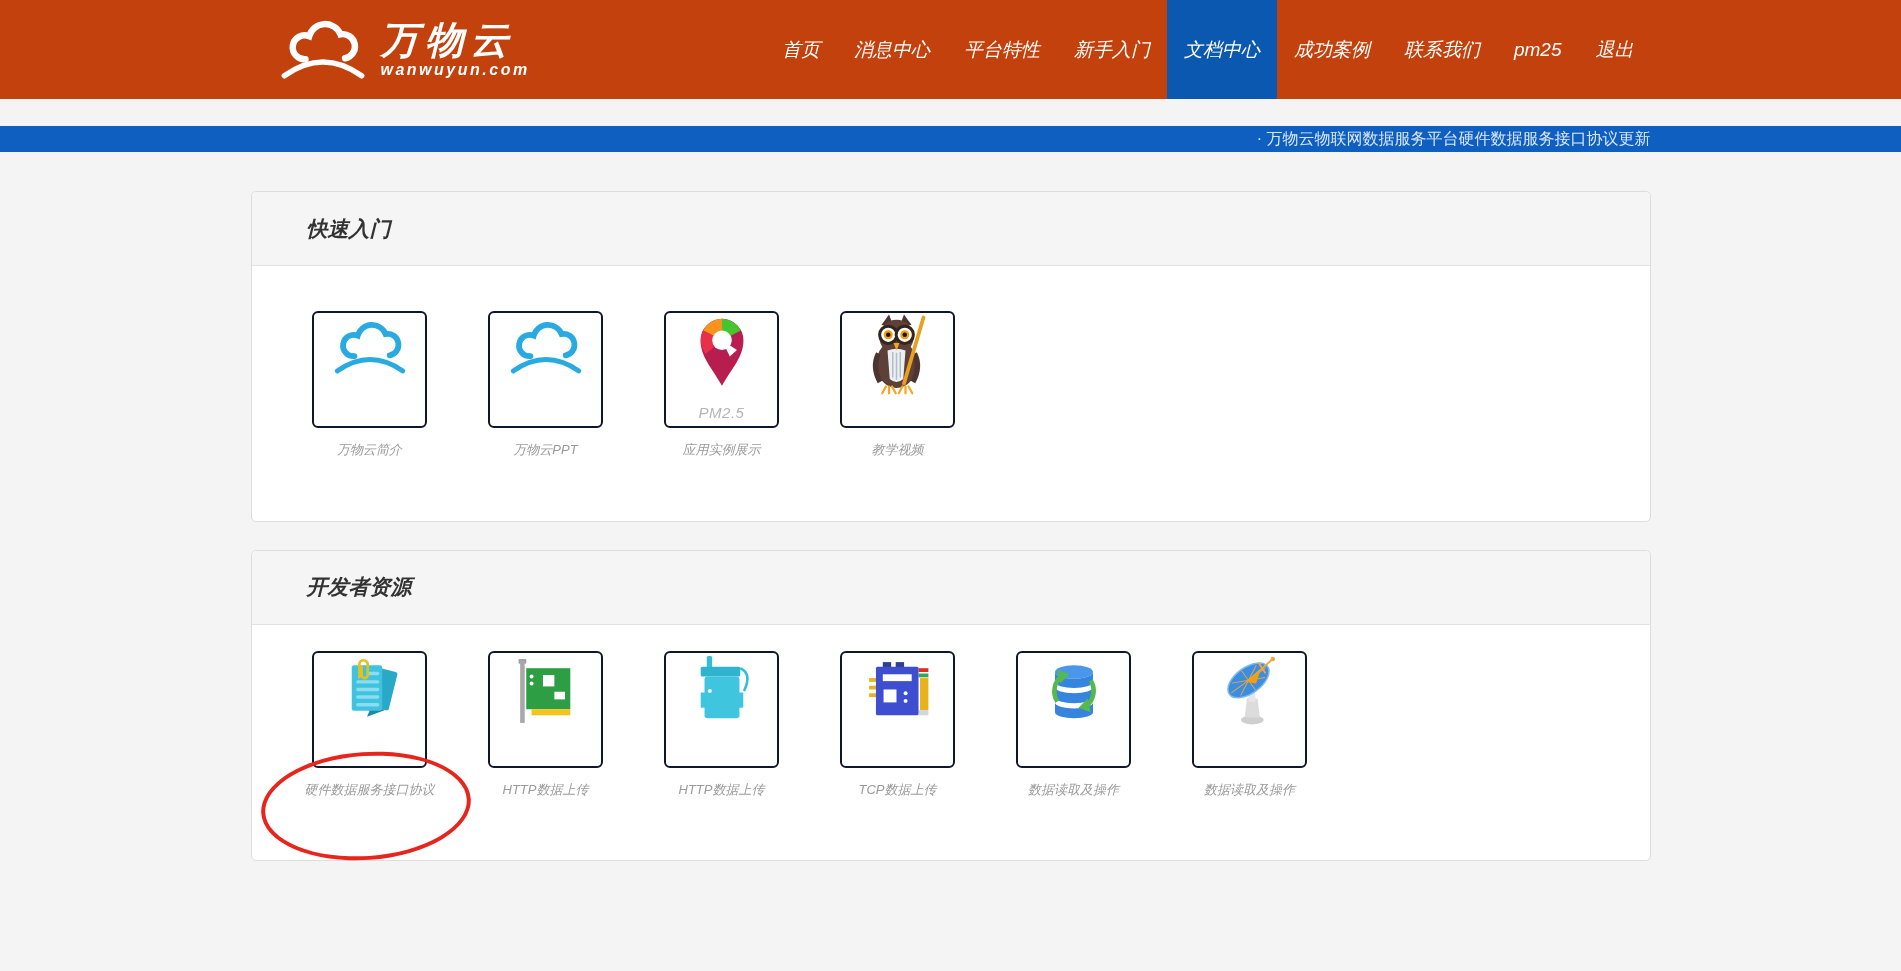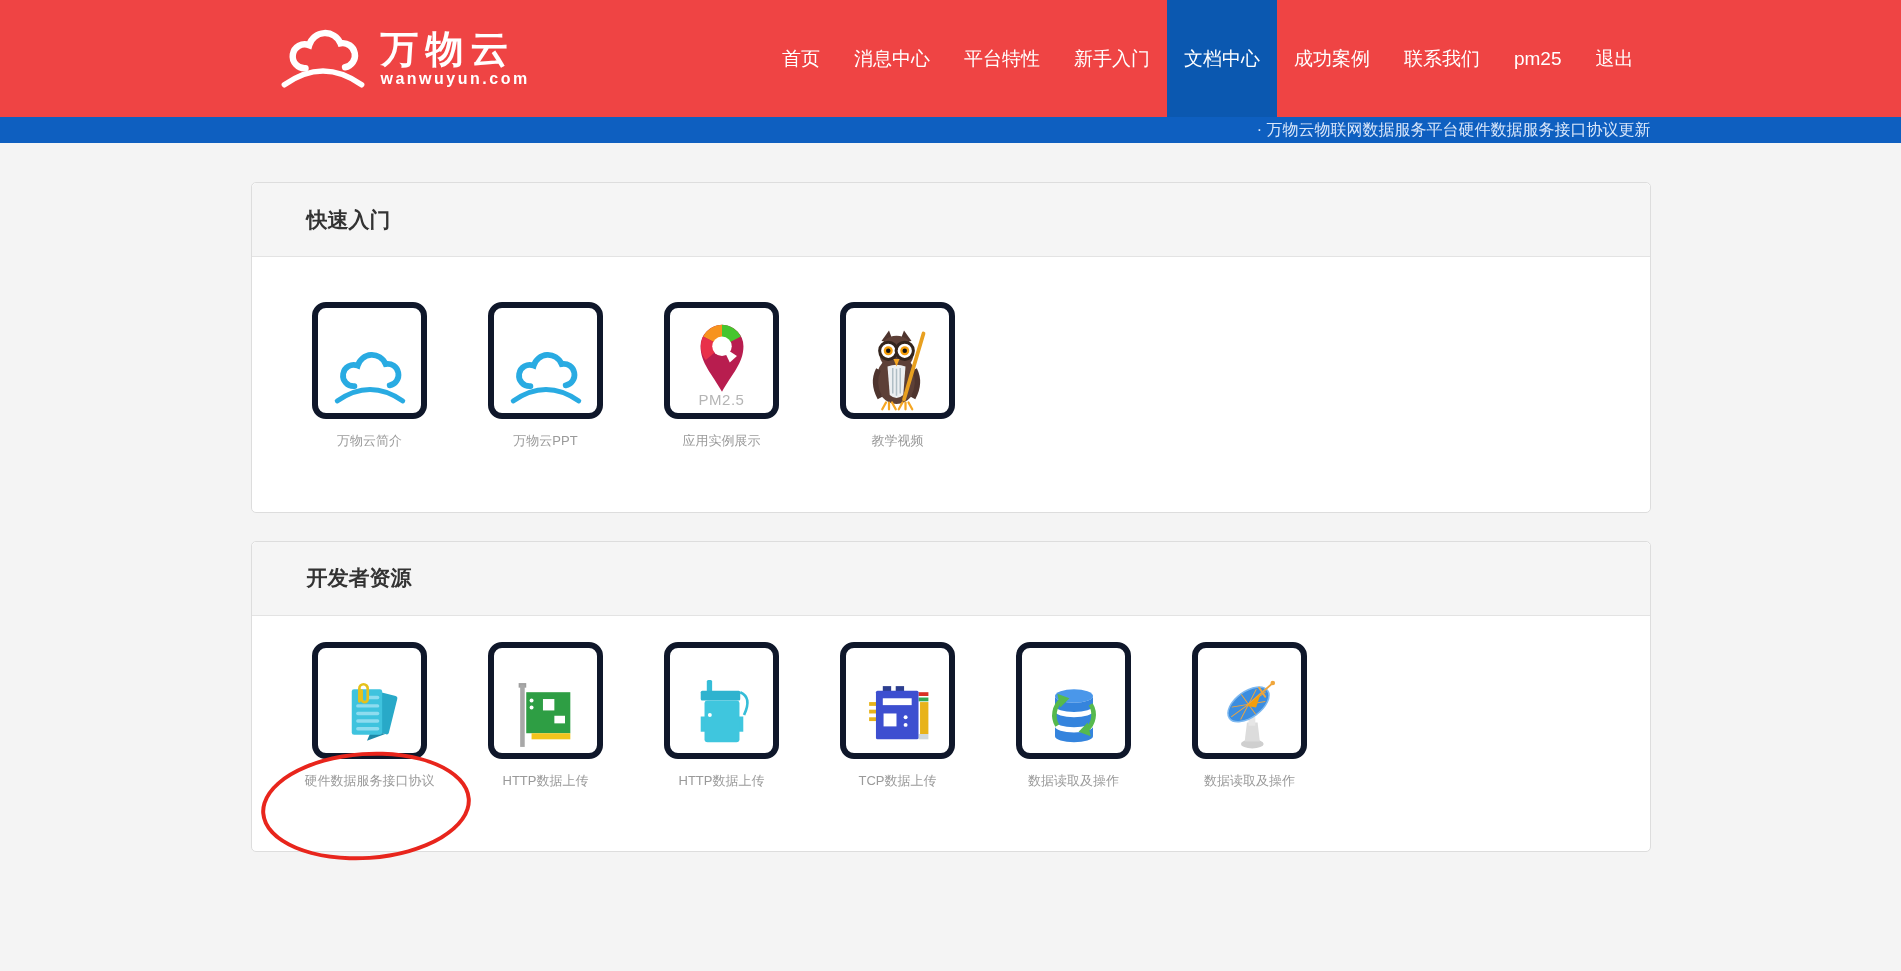--- a/index.html
+++ b/index.html
@@ -3,55 +3,55 @@
 <meta charset="utf-8">
 <style>
   * { box-sizing: border-box; }
   html,body { margin:0; padding:0; }
   body {
     width:1901px; height:971px; overflow:hidden; position:relative;
     background:#f4f4f4;
     font-family:"Liberation Sans", "DejaVu Sans", sans-serif;
   }
   
-  .navbar { height:117px; background:#ef4444; }
+  .navbar { height:99px; background:#c2410c;font-style:italic; }
   .nav-inner { width:1400px; height:100%; margin:0 auto; display:flex; align-items:center; }
   .logo { display:flex; align-items:center; gap:12px; margin-left:26px; cursor:pointer; }
   .logo-text { color:#fff; display:flex; flex-direction:column; line-height:1; }
   .logo-title { font-size:38px; font-weight:bold; letter-spacing:7px; }
   .logo-sub { font-size:16px; letter-spacing:2.5px; margin-top:3px; font-weight:bold; }
   .nav-menu { margin-left:auto; display:flex; height:100%; }
   .nav-item {
     color:#fff; font-size:19px; padding:4px 17px; height:100%;
     display:flex; align-items:center; cursor:pointer; white-space:nowrap;
   }
   .nav-item.active { background:#0b58b0;text-align:center; }
   
-  .announce { height:26px; background:#0e5fc0; }
+  .announce { height:26px; background:#0e5fc0;margin-top:27px; }
   .announce-inner { width:1400px; margin:0 auto; height:100%; display:flex; align-items:center; justify-content:flex-end; }
   .announce-text { color:#d9e6f9; font-size:16px; cursor:pointer; }
   
-  .content { width:1400px; margin:0 auto; padding-top:39px; }
+  .content { width:1400px; margin:0 auto; padding-top:39px;font-style:italic; }
   .panel { background:#fff; border:1px solid #ddd; border-radius:5px; margin-bottom:28px; }
   .panel-header {
     background:#f5f5f5; border-bottom:1px solid #e3e3e3; border-radius:5px 5px 0 0;
     height:74px; display:flex; align-items:center; padding-left:55px;
   }
   .panel-title { font-size:21px; font-weight:bold; color:#333; }
   .sub-heading {
     margin:0 18px 0 52px; padding:36px 0 16px 3px;
     border-bottom:1px solid #ddd;
     font-size:20px; font-weight:bold; color:#555;
   }
   .icon-row { display:flex; align-items:flex-start; padding:45px 0 62px 30px; }
   .icon-row.dev { padding-top:26px; }
   .grid-item { width:176px; display:flex; flex-direction:column; align-items:center; cursor:pointer; }
   .card {
-    width:115px; height:117px; background:#fff; border:6px solid #0f172a; border-radius:14px;
-    display:flex; align-items:flex-end; justify-content:center; position:relative;
+    width:115px; height:117px; background:#fff; border:2px solid #0f172a; border-radius:6px;
+    display:flex; align-items:flex-start; justify-content:center; position:relative;
   }
   .item-label {
     margin-top:13px; font-size:13px; color:#9a9a9a; text-align:center;
     max-width:150px; line-height:1.35;
   }
   .pm-caption {
     position:absolute; bottom:5px; left:0; width:100%;
     text-align:center; font-size:15px; color:#b5b5b5; letter-spacing:0.5px;
   }
   

